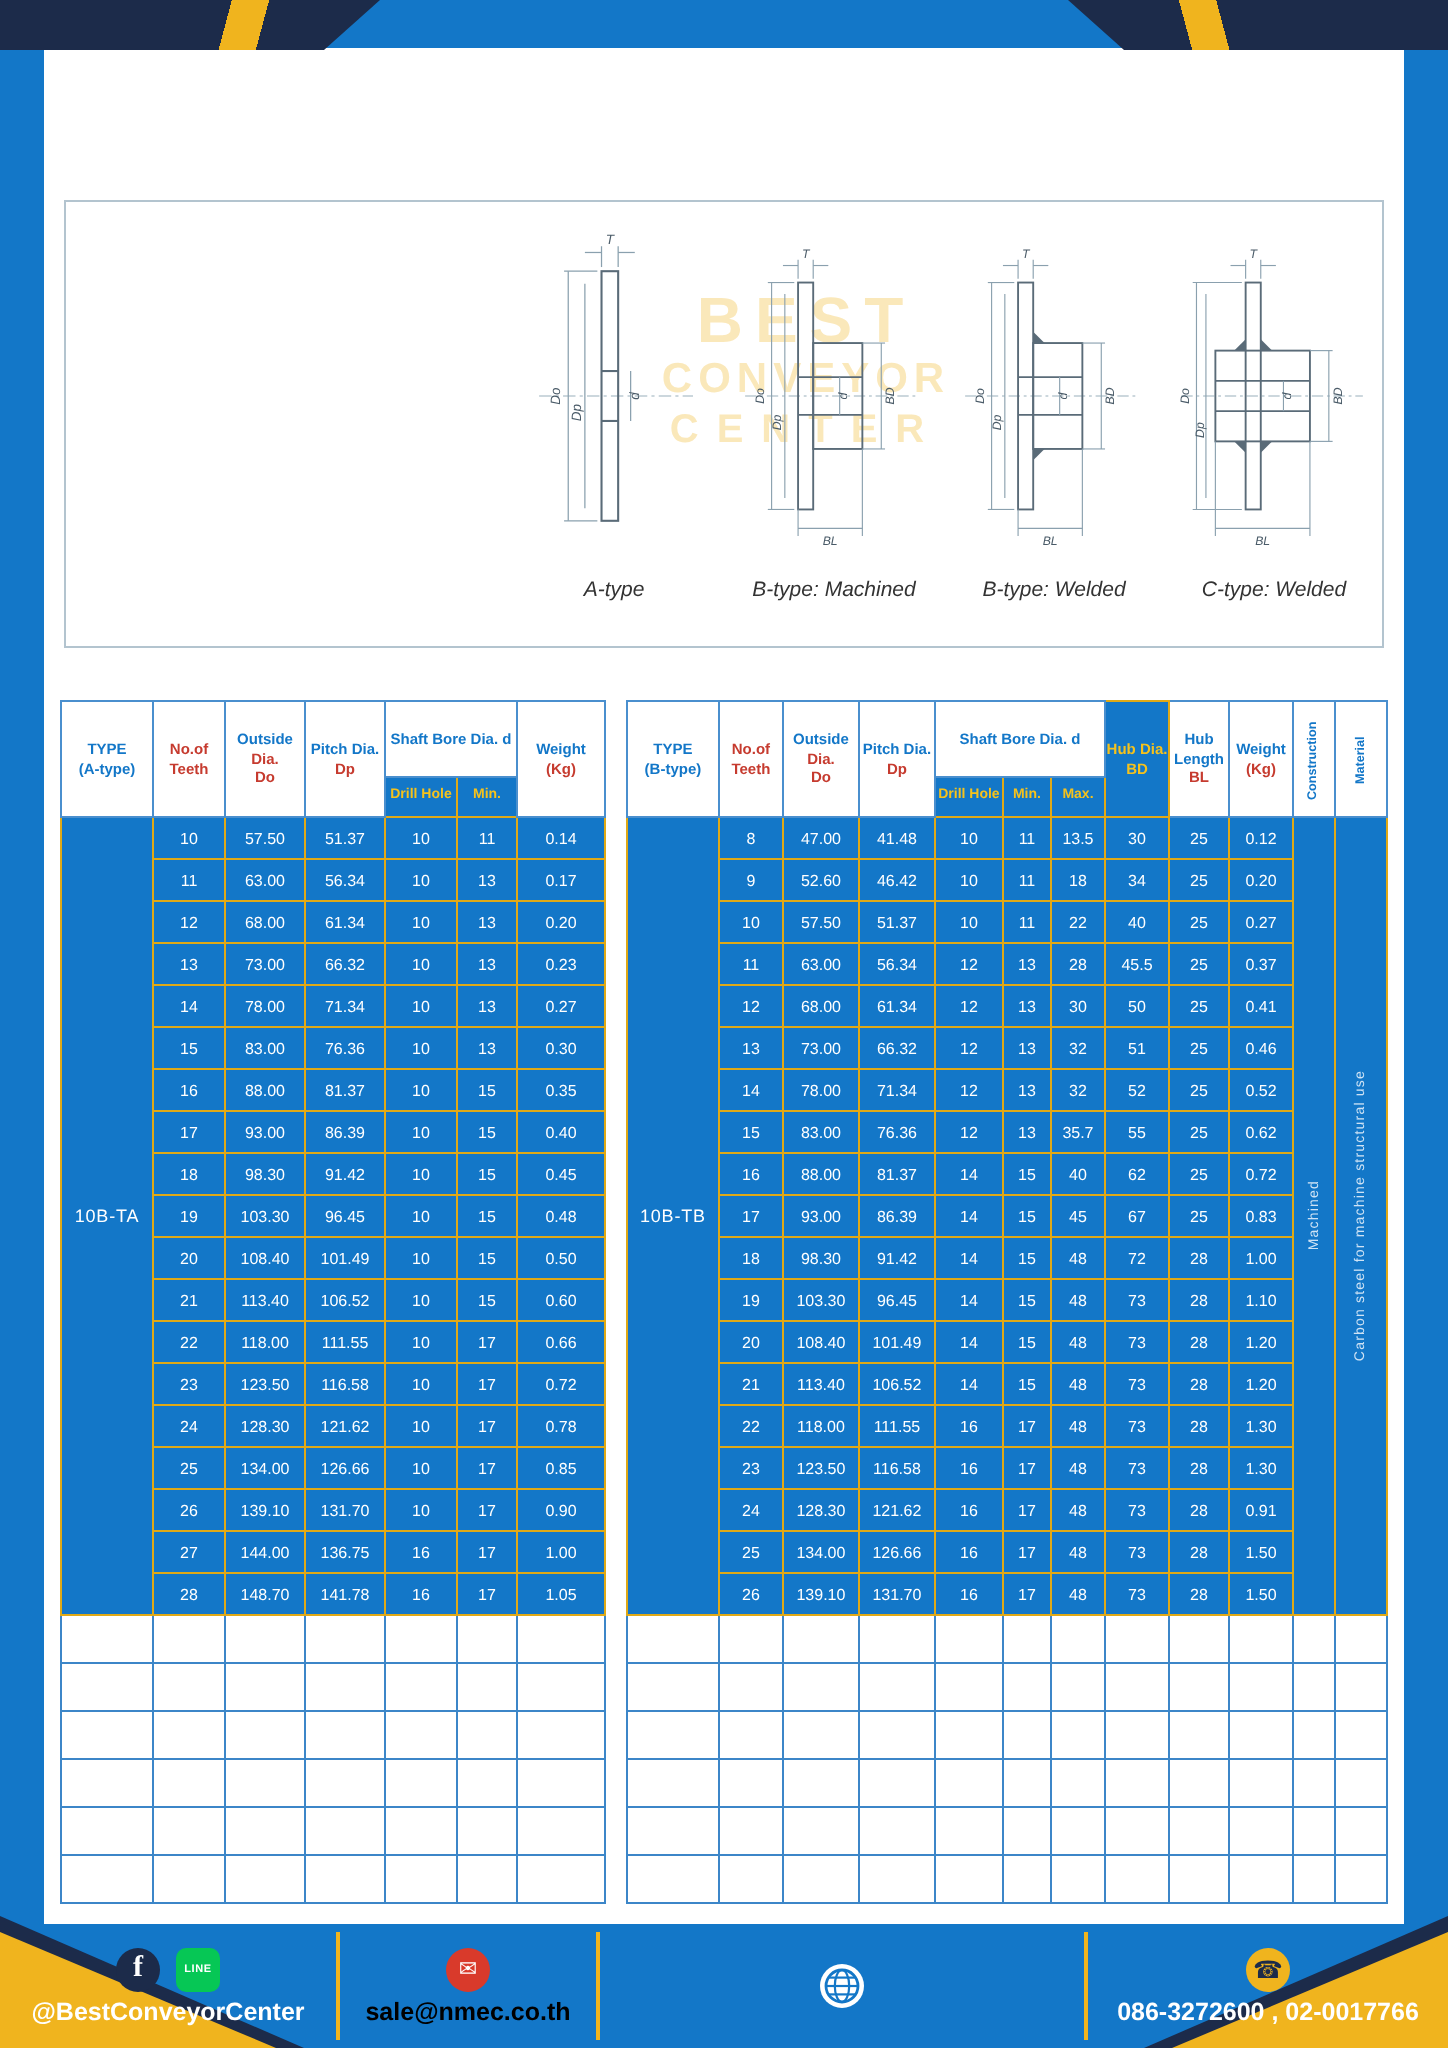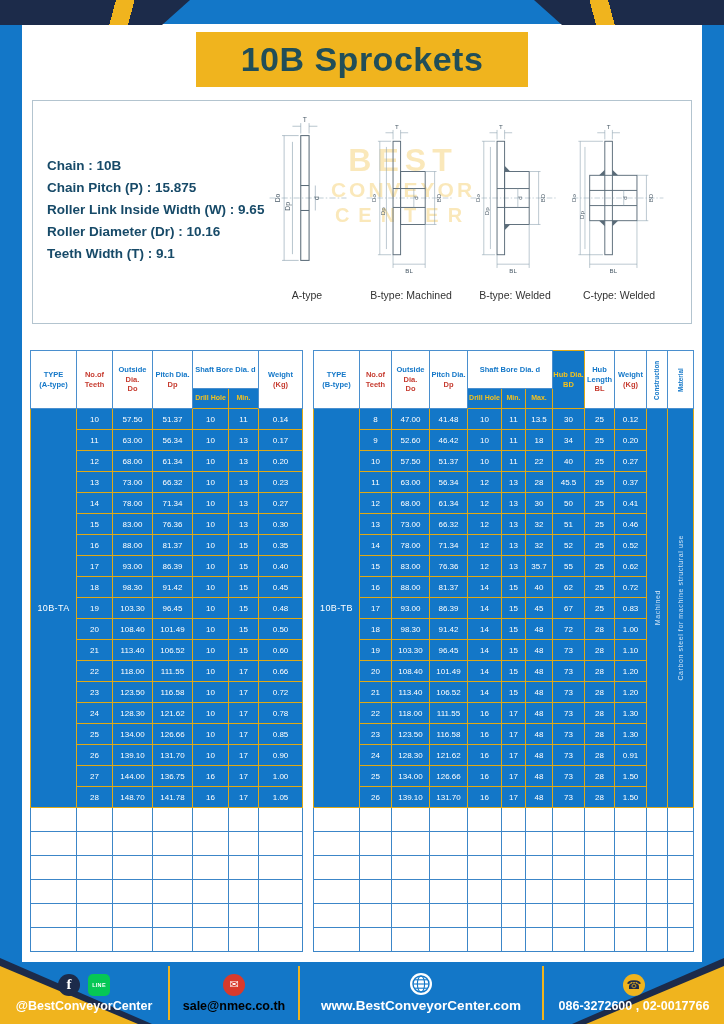--- a/index.html
+++ b/index.html
@@ -29,21 +29,21 @@
 
   
   #spec-panel { position:absolute; left:10px; top:76px; width:660px; height:224px; border:1px solid #b3c4cf; background:#fff; }
   #spec-lines { position:absolute; left:14px; top:54px; z-index:2; }
   .spec-line { font-size:13.5px; font-weight:bold; color:#174a68; line-height:22px; white-space:nowrap; }
   #watermark { position:absolute; left:245px; top:42px; width:250px; text-align:center; color:#f0b41e; opacity:0.30; z-index:1; }
   #watermark .w1 { font-size:32px; font-weight:bold; letter-spacing:6px; line-height:34px; }
   #watermark .w2 { font-size:21px; font-weight:bold; letter-spacing:3px; line-height:26px; }
   #watermark .w3 { font-size:20px; font-weight:bold; letter-spacing:9px; line-height:24px; }
 
-  #drawings { position:absolute; left:222px; top:8px; width:434px; height:210px; display:flex; z-index:2; }
+  #drawings { position:absolute; left:222px; top:8px; width:434px; height:210px; display:flex; justify-content:space-between; z-index:2;font-style:italic; }
   .drawing { width:104px; display:flex; flex-direction:column; align-items:center; }
   .drawing svg { width:100%; height:178px; }
   .dwg-label { font-size:10.5px; color:#333; margin-top:2px; white-space:nowrap; }
   .part { stroke:#5a6b78; stroke-width:1; fill:none; }
   .weld { fill:#5a6b78; stroke:none; }
   .dim { stroke:#8aa0ae; stroke-width:0.6; fill:none; }
   .cl { stroke:#9ab0bc; stroke-width:0.6; stroke-dasharray:6 2 1.5 2; }
   .dtxt { font-size:6.5px; fill:#4a5b68; text-anchor:middle; font-family:"Liberation Sans",sans-serif; }
 
   
@@ -86,38 +86,28 @@
 </head>
 <body>
 
 <div id="frame">
 
   <div class="deco-top" id="deco-tl"></div>
   <div class="deco-top" id="deco-tr"></div>
 
   <div id="paper">
 
-    <div id="banner">
-      <h1>10B Sprockets</h1>
-    </div>
 
     <div id="spec-panel">
       <div id="watermark">
         <div class="w1">BEST</div>
         <div class="w2">CONVEYOR</div>
         <div class="w3">CENTER</div>
       </div>
 
-      <div id="spec-lines">
-        <div class="spec-line">Chain : 10B</div>
-        <div class="spec-line">Chain Pitch (P) : 15.875</div>
-        <div class="spec-line">Roller Link Inside Width (W) : 9.65</div>
-        <div class="spec-line">Roller Diameter (Dr) : 10.16</div>
-        <div class="spec-line">Teeth Width (T) : 9.1</div>
-      </div>
 
       <div id="drawings">
 
         <div class="drawing">
           <svg viewBox="0 0 100 160">
             <line class="cl" x1="14" y1="80" x2="88" y2="80"></line>
             <rect class="part" x="44" y="20" width="8" height="120"></rect>
             <line class="part" x1="44" y1="68" x2="52" y2="68"></line>
             <line class="part" x1="44" y1="92" x2="52" y2="92"></line>
             <line class="dim" x1="44" y1="18" x2="44" y2="8"></line>
@@ -880,21 +870,20 @@
     <div class="f-sec" id="f-sec-3">
       <div class="cicon" style="background:#fff;">
         <svg viewBox="0 0 20 20" width="20" height="20">
           <circle cx="10" cy="10" r="8" fill="none" stroke="#1377c8" stroke-width="1.4"></circle>
           <ellipse cx="10" cy="10" rx="3.6" ry="8" fill="none" stroke="#1377c8" stroke-width="1.1"></ellipse>
           <line x1="2" y1="10" x2="18" y2="10" stroke="#1377c8" stroke-width="1.1"></line>
           <line x1="3" y1="5.8" x2="17" y2="5.8" stroke="#1377c8" stroke-width="1.1"></line>
           <line x1="3" y1="14.2" x2="17" y2="14.2" stroke="#1377c8" stroke-width="1.1"></line>
         </svg>
       </div>
-      <div class="f-text">www.BestConveyorCenter.com</div>
     </div>
     <div class="f-div"></div>
     <div class="f-sec" id="f-sec-4">
       <div class="cicon phone">☎</div>
       <div class="f-text">086-3272600 , 02-0017766</div>
     </div>
   </div>
 
   <div class="deco-bot-outer" id="deco-bl-o"></div>
   <div class="deco-bot-inner" id="deco-bl-i"></div>

